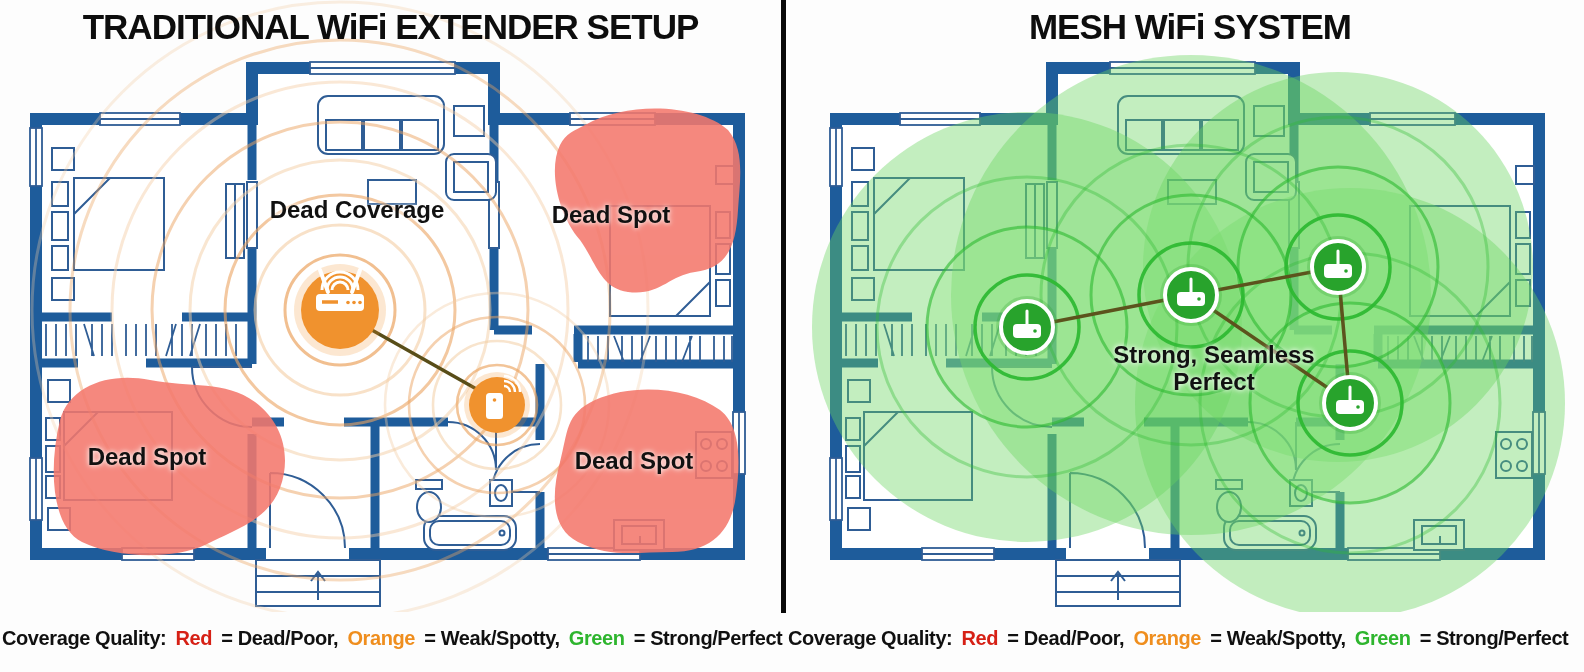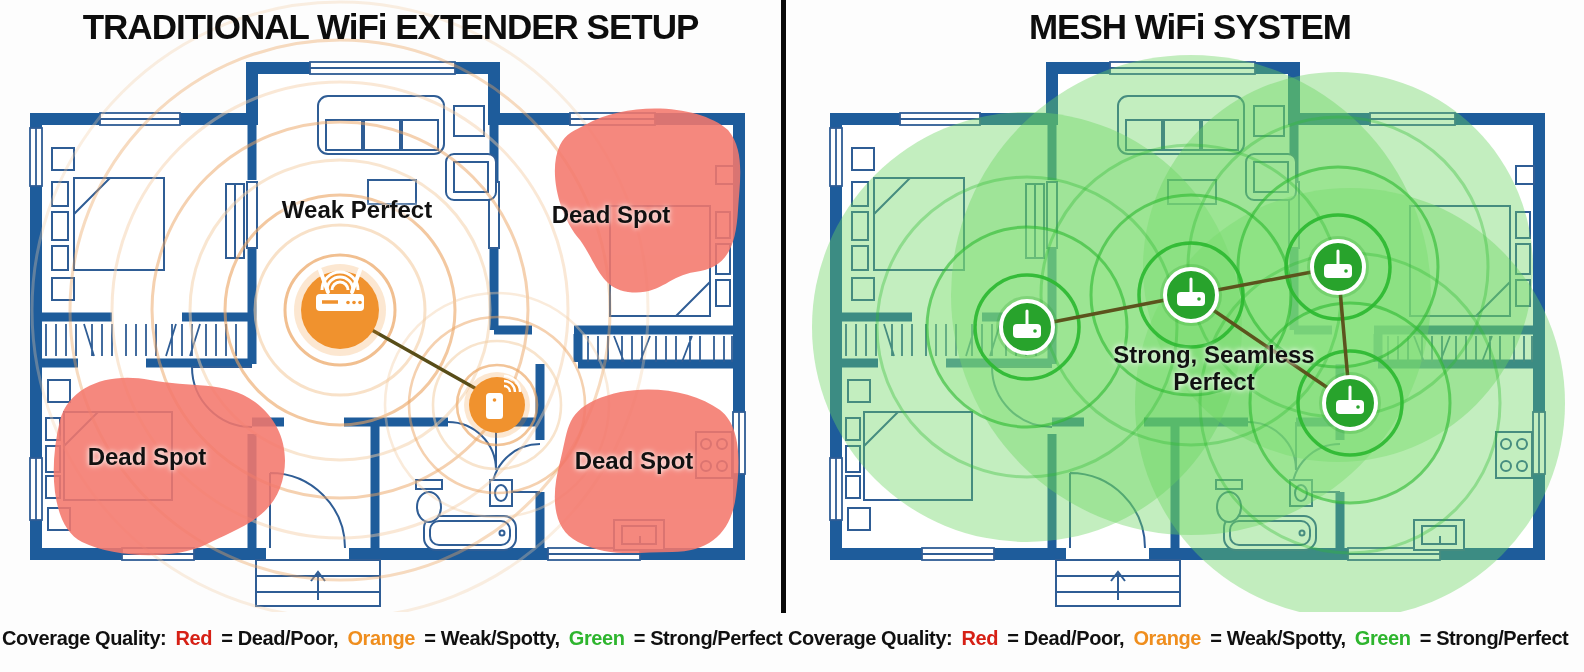--- a/index.html
+++ b/index.html
@@ -152,21 +152,21 @@
     </g>
     <g>
       <circle cx="497" cy="405" r="33" fill="#f0922e" opacity="0.22"></circle>
       <circle cx="497" cy="405" r="28" fill="#f0922e"></circle>
       <rect x="486" y="393" width="17" height="26" rx="3.5" fill="#ffffff"></rect>
       <circle cx="494.5" cy="400" r="1.8" fill="#f0922e"></circle>
       <path d="M504,386 A6,6 0 0 1 510,392 M504,381 A11,11 0 0 1 515,392 M504,376 A16,16 0 0 1 520,392" stroke="#ffffff" stroke-width="2.4" fill="none"></path>
     </g>
   </svg>
   <div class="title">TRADITIONAL WiFi EXTENDER SETUP</div>
-  <div class="lbl" style="left:357px;top:210px;">Weak Perfect</div>
+  <div class="lbl" style="left:357px;top:210px;">Dead Coverage</div>
   <div class="lbl" style="left:611px;top:215px;">Dead Spot</div>
   <div class="lbl" style="left:147px;top:457px;">Dead Spot</div>
   <div class="lbl" style="left:634px;top:461px;">Dead Spot</div>
   <div class="legend">
     <span>Coverage Quality:</span>
     <span class="lg-red">Red</span>
     <span>= Dead/Poor,</span>
     <span class="lg-orange">Orange</span>
     <span>= Weak/Spotty,</span>
     <span class="lg-green">Green</span>

